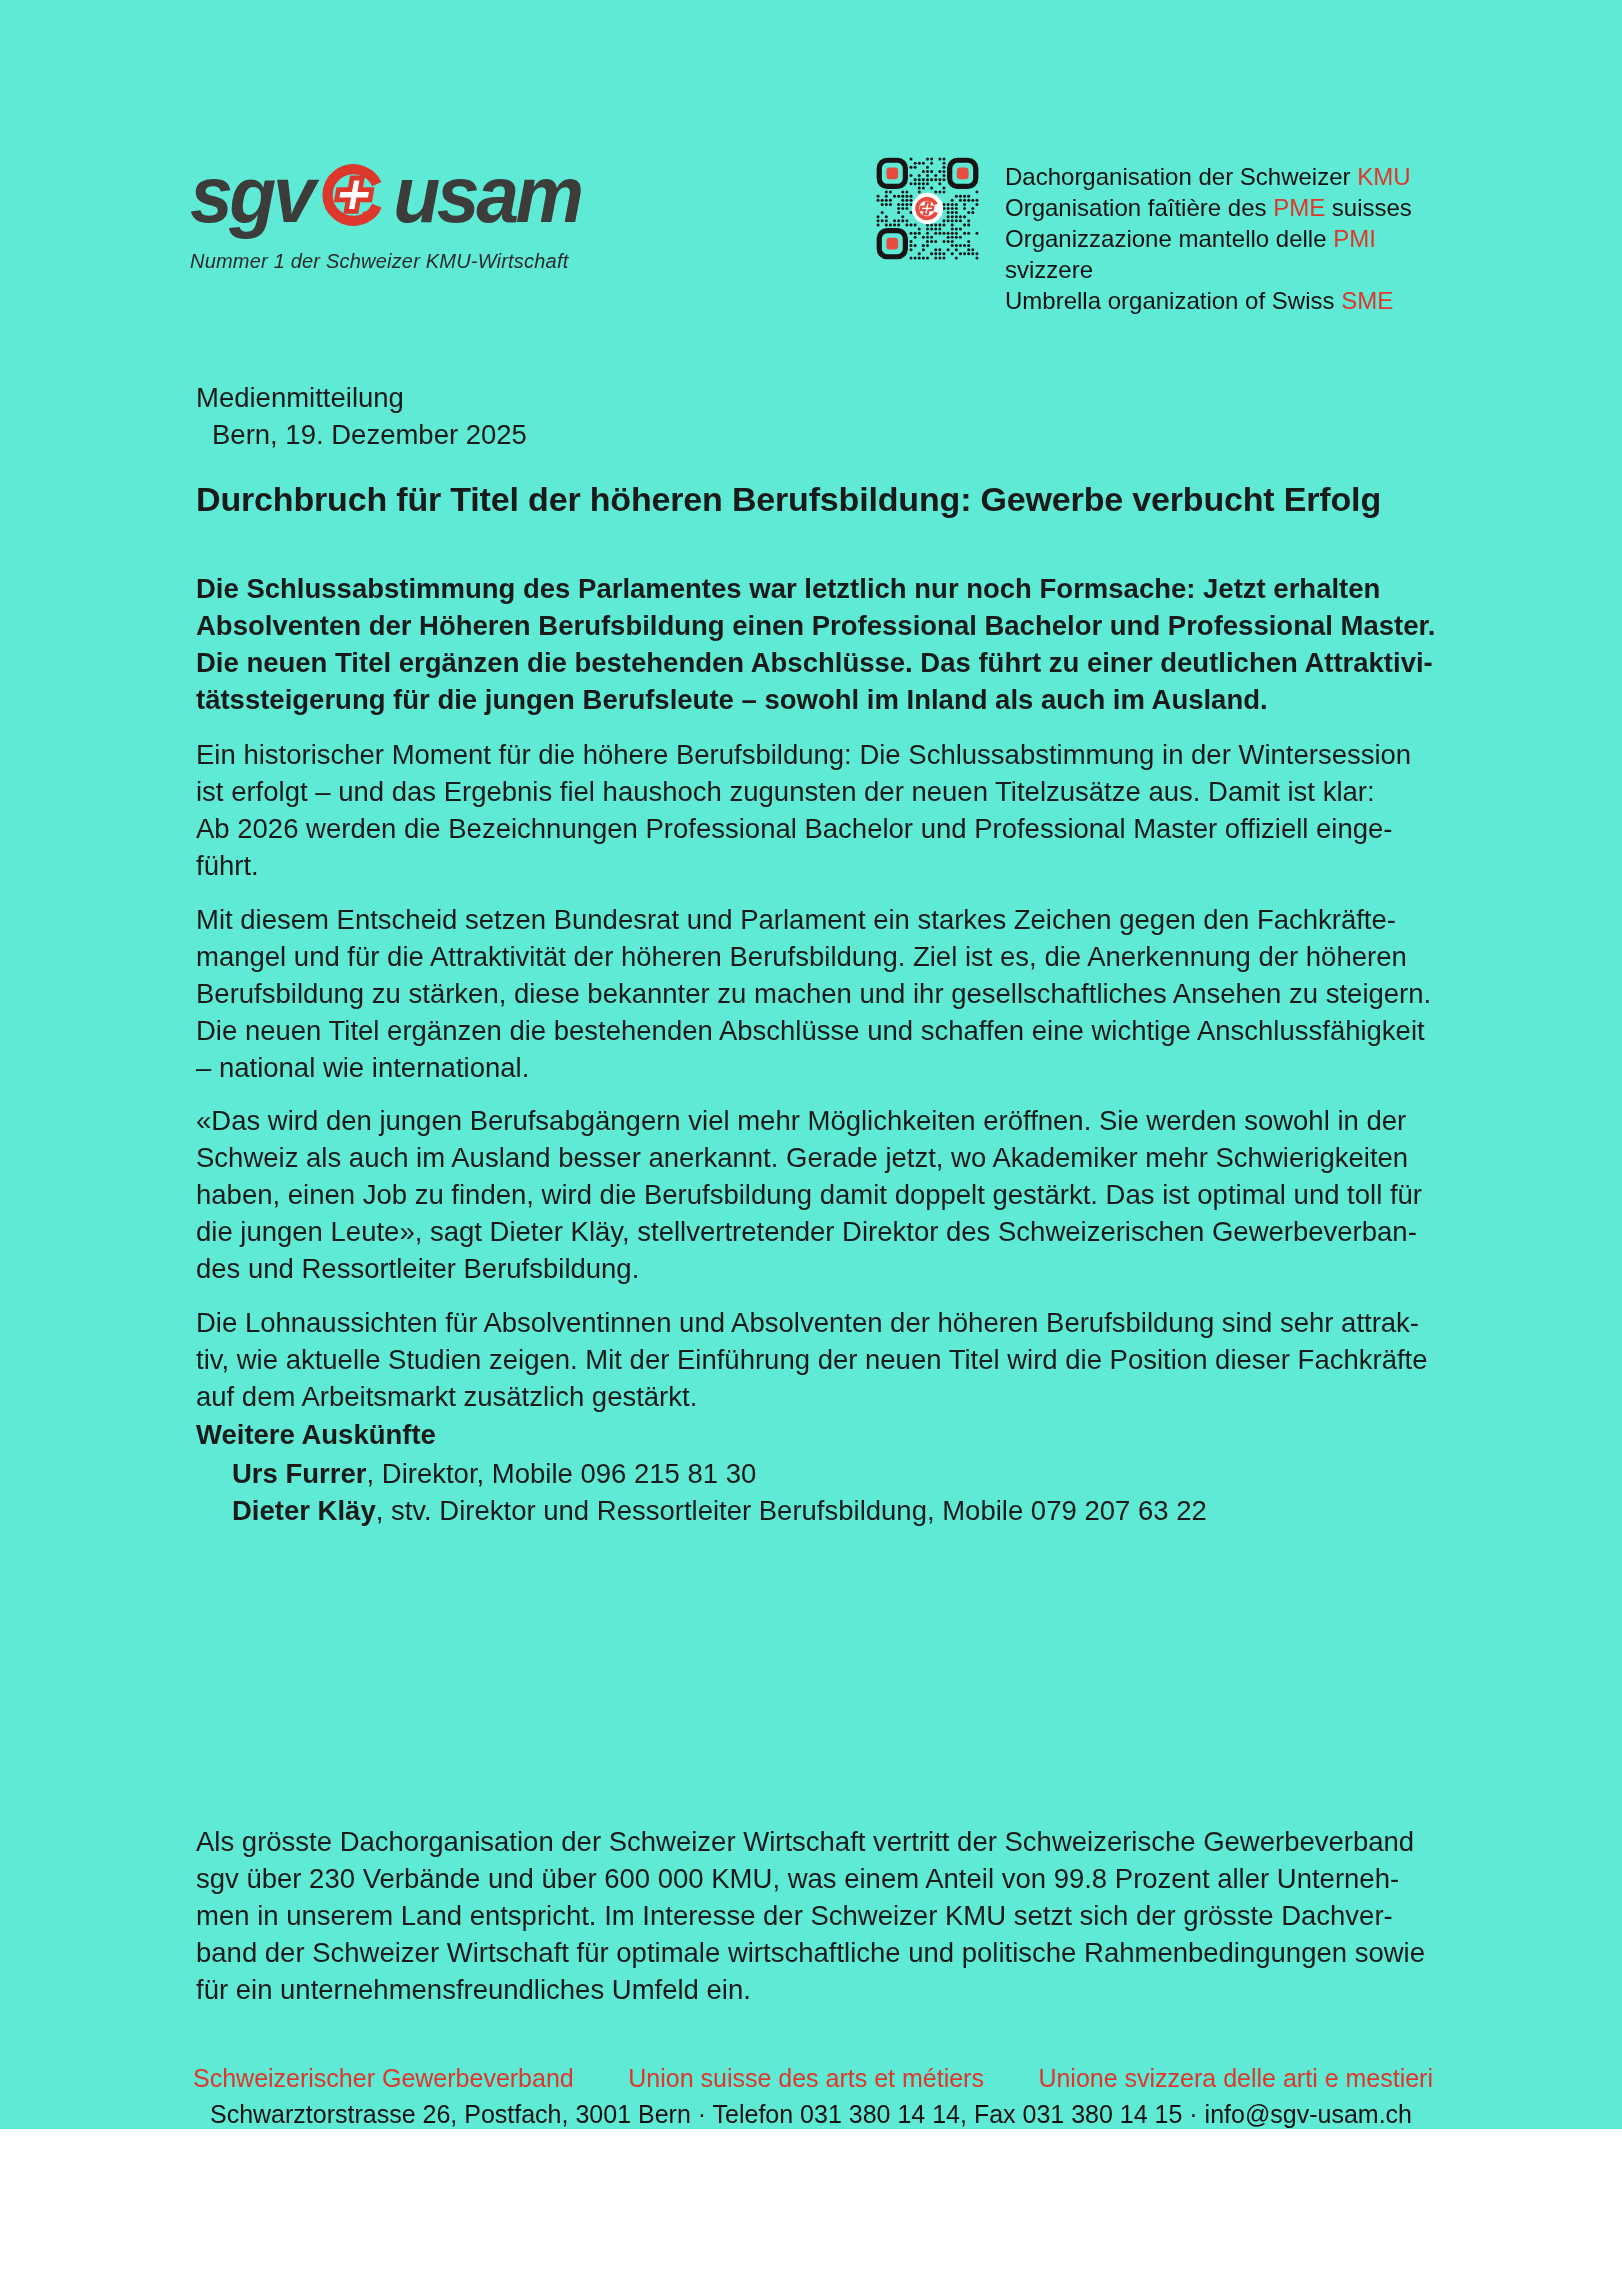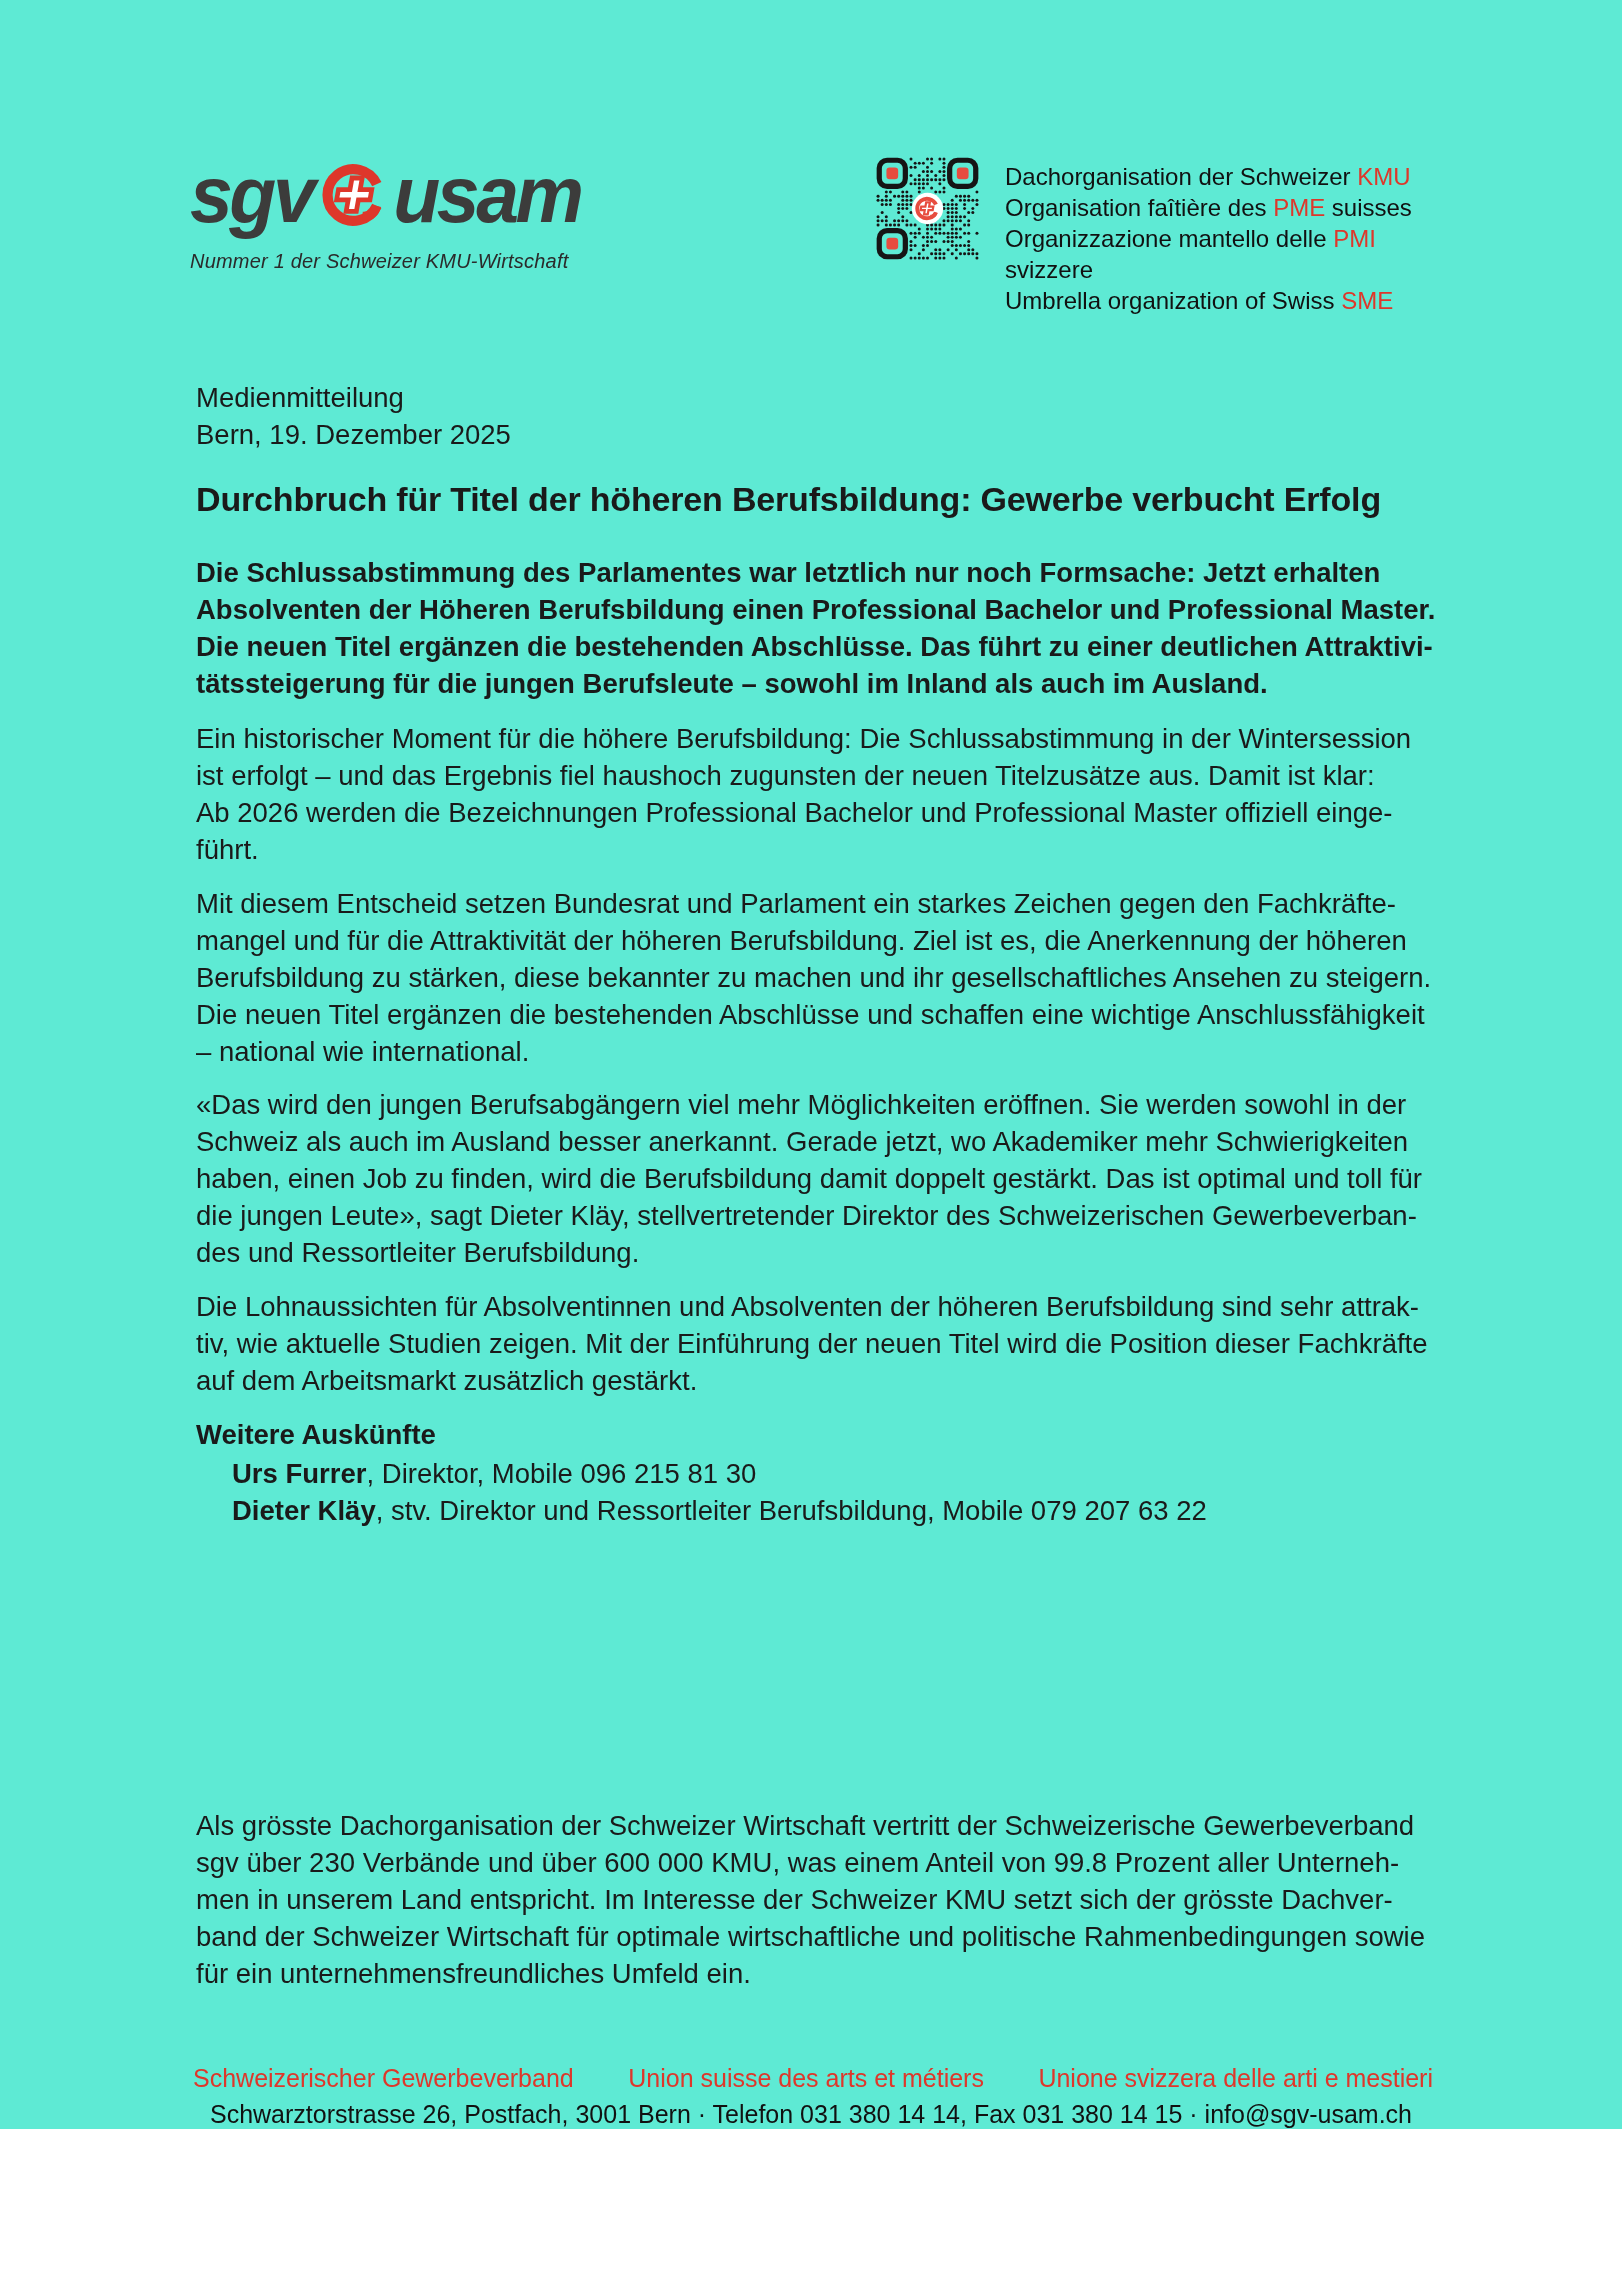--- a/index.html
+++ b/index.html
@@ -24,21 +24,21 @@
   .qr{position:absolute;left:876px;top:157px;width:103px;height:103px;}
   
   .org-desc{position:absolute;left:1005px;top:161px;width:452px;
     font-size:24px;line-height:31px;color:#111;}
   .org-desc .abbr{color:#de372b;}
   
   .col{position:absolute;left:196px;width:1283px;}
   .meta-kind{top:382px;font-size:27.5px;font-weight:400;}
   .meta-date{top:419px;font-size:27.5px;}
   .headline{top:480px;font-size:34px;font-weight:700;letter-spacing:-0.005em;}
-  .para{font-size:27.5px;line-height:37px;white-space:pre;}
+  .para{font-size:27.5px;line-height:37px;white-space:pre;margin-top:16px;}
   .lead{top:554px;font-weight:700;}
   .p1{top:720px;}
   .p2{top:885px;}
   .p3{top:1086px;}
   .p4{top:1288px;}
   .contacts-heading{top:1419px;font-size:27.5px;font-weight:700;}
   .contact1{top:1455px;font-size:27.5px;line-height:37px;}
   .contact2{top:1492px;font-size:27.5px;line-height:37px;}
   .contact-name{font-weight:700;margin-left:36px;}
   .boiler{top:1807px;}
@@ -312,21 +312,21 @@
   </div>
 
   <div class="org-desc">
     <div><span>Dachorganisation der Schweizer </span><span class="abbr">KMU</span><span></span></div>
     <div><span>Organisation faîtière des </span><span class="abbr">PME</span><span> suisses</span></div>
     <div><span>Organizzazione mantello delle </span><span class="abbr">PMI</span><span> svizzere</span></div>
     <div><span>Umbrella organization of Swiss </span><span class="abbr">SME</span><span></span></div>
   </div>
 
   <div class="col meta-kind" style="position:absolute;">Medienmitteilung</div>
-  <div class="col meta-date" style="position:absolute;">Bern, 19. Dezember 2025</div>
+  <div class="col meta-date" style="position:absolute;margin-left:16px;">Bern, 19. Dezember 2025</div>
 
   <div class="col headline" style="position:absolute;">Durchbruch für Titel der höheren Berufsbildung: Gewerbe verbucht Erfolg</div>
 
   <div class="col para lead" style="position:absolute;">Die Schlussabstimmung des Parlamentes war letztlich nur noch Formsache: Jetzt erhalten
 Absolventen der Höheren Berufsbildung einen Professional Bachelor und Professional Master.
 Die neuen Titel ergänzen die bestehenden Abschlüsse. Das führt zu einer deutlichen Attraktivi-
 tätssteigerung für die jungen Berufsleute – sowohl im Inland als auch im Ausland.</div>
 
   <div class="col para p1" style="position:absolute;">Ein historischer Moment für die höhere Berufsbildung: Die Schlussabstimmung in der Wintersession
 ist erfolgt – und das Ergebnis fiel haushoch zugunsten der neuen Titelzusätze aus. Damit ist klar:

